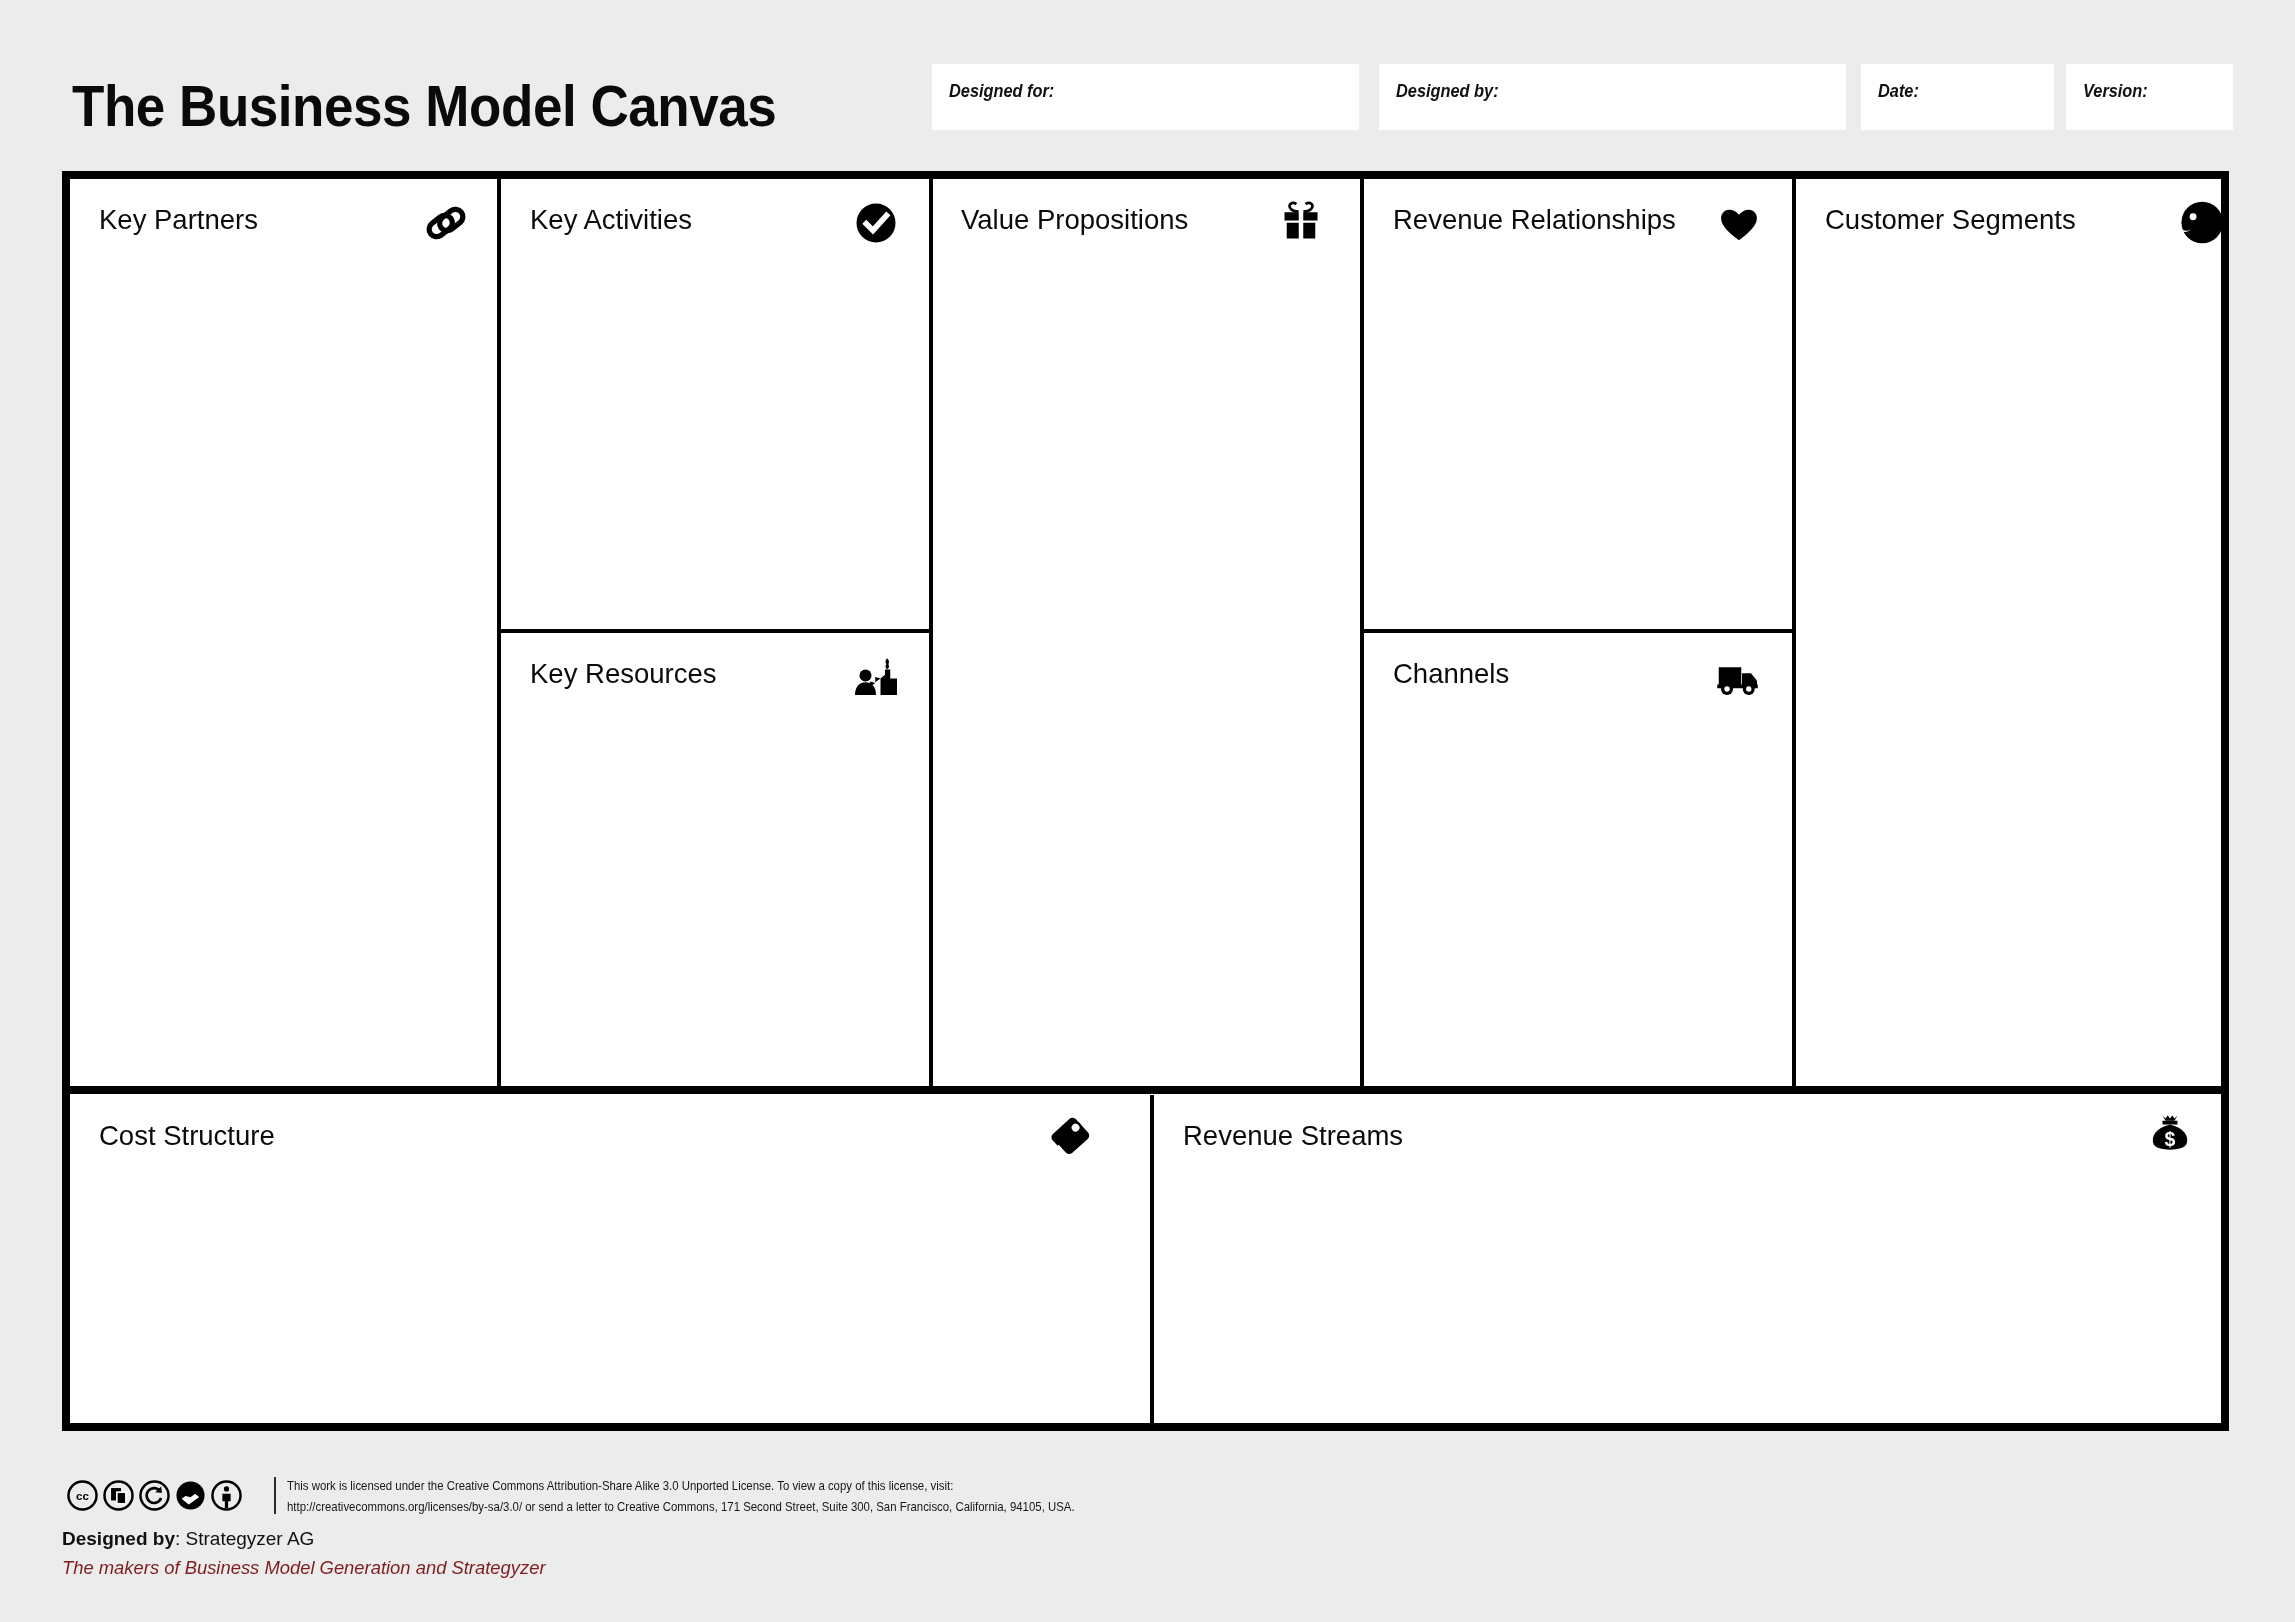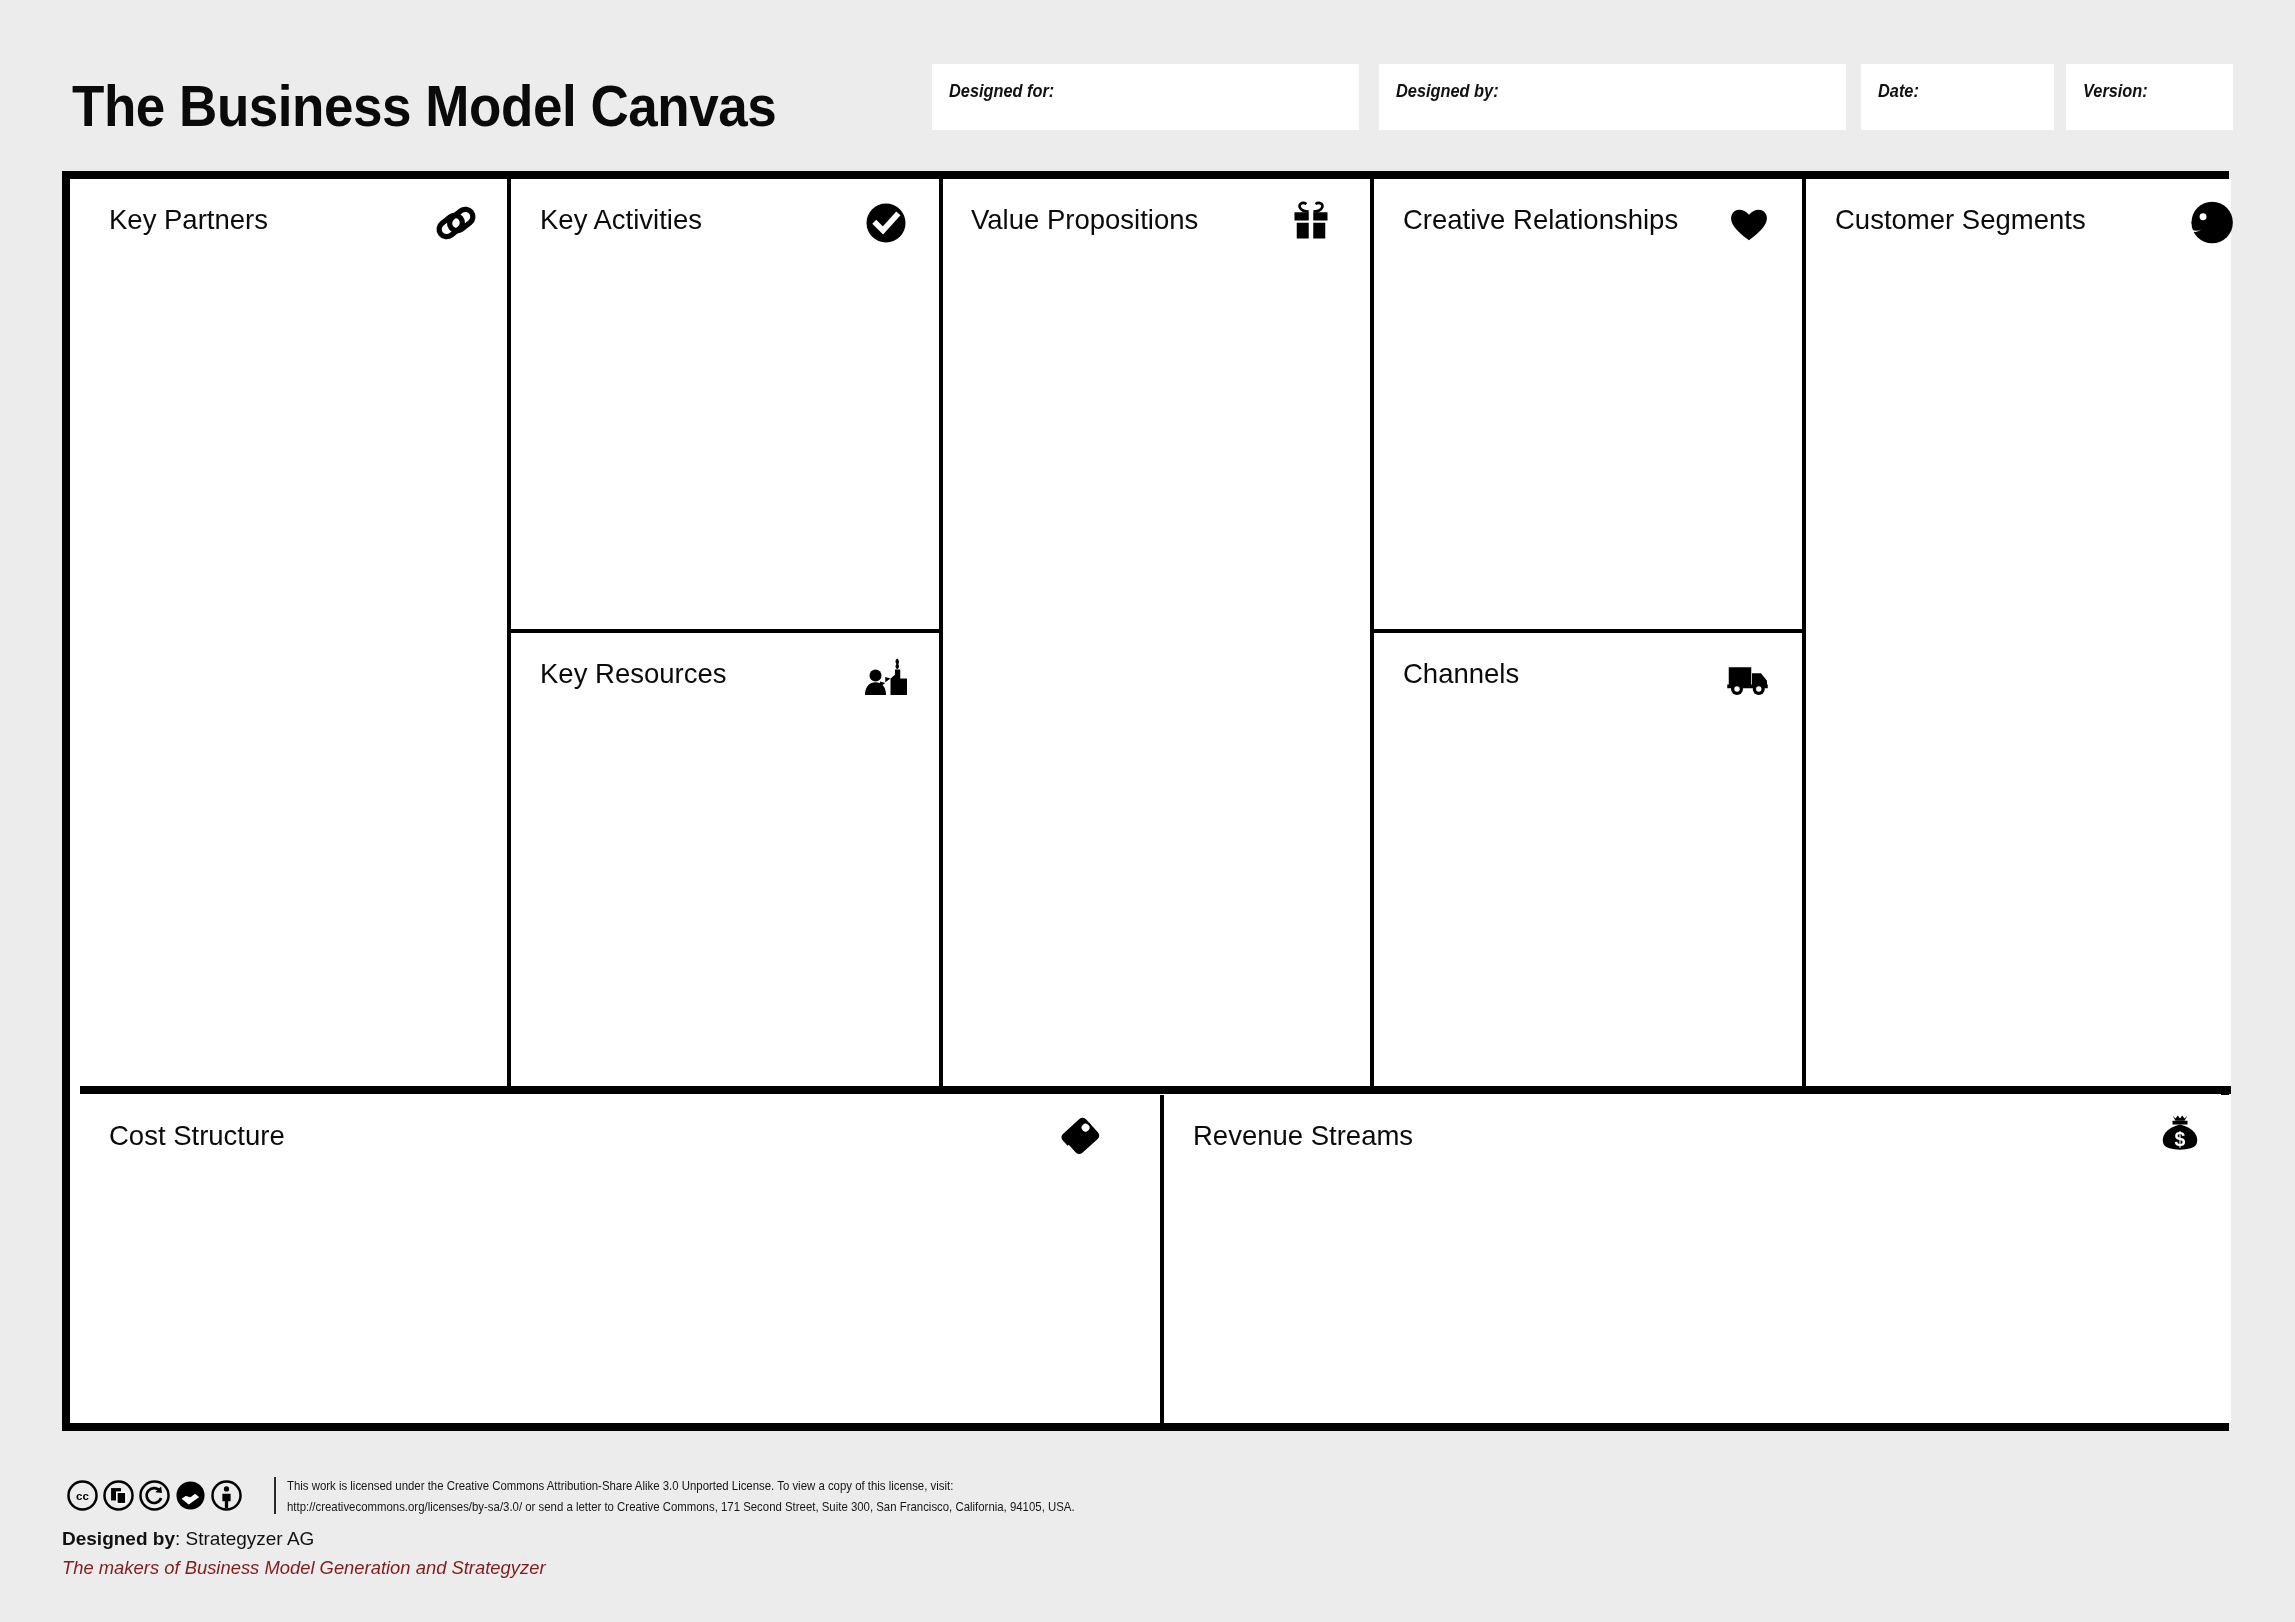--- a/index.html
+++ b/index.html
@@ -64,21 +64,21 @@
     left: 62px;
     top: 171px;
     width: 2167px;
     height: 1260px;
     background: #ffffff;
     border: 8.3px solid #000000;
     box-sizing: border-box;
   }
   #canvas-grid {
     position: absolute;
-    left: 10px; top: 0;
+    left: 0; top: 0;
     width: 100%;
     height: 100%;
   }
 
   
   .cell {
     position: absolute;
     box-sizing: border-box;
     background: #ffffff;
   }
@@ -266,21 +266,21 @@
         <svg viewBox="0 0 64 64">
           <path d="M26 16 c-6 -4 -12 1 -8 6 c2 3 7 4 11 4 M38 16 c6 -4 12 1 8 6 c-2 3 -7 4 -11 4" fill="none" stroke="#000" stroke-width="3.6"></path>
           <rect x="10" y="27" width="44" height="11" fill="#000"></rect>
           <rect x="13" y="41" width="38" height="21" fill="#000"></rect>
           <rect x="29" y="25" width="6" height="39" fill="#fff"></rect>
         </svg>
       </div>
     </div>
 
     <div class="cell" id="c-customer-relationships" style="left:1294px; top:0; width:428px; height:450px;">
-      <div class="cell-title">Creative Relationships</div>
+      <div class="cell-title">Revenue Relationships</div>
       <div class="cell-icon" style="right:29px;">
         <svg viewBox="0 0 64 64">
           <path d="M32 55 C10 39 6 29 9 21 C12 13 24 11 32 21 C40 11 52 13 55 21 C58 29 54 39 32 55 Z" fill="#000"></path>
         </svg>
       </div>
     </div>
 
     <div class="cell" id="c-channels" style="left:1294px; top:454px; width:428px; height:454px;">
       <div class="cell-title">Channels</div>
       <div class="cell-icon" style="right:29px;">

